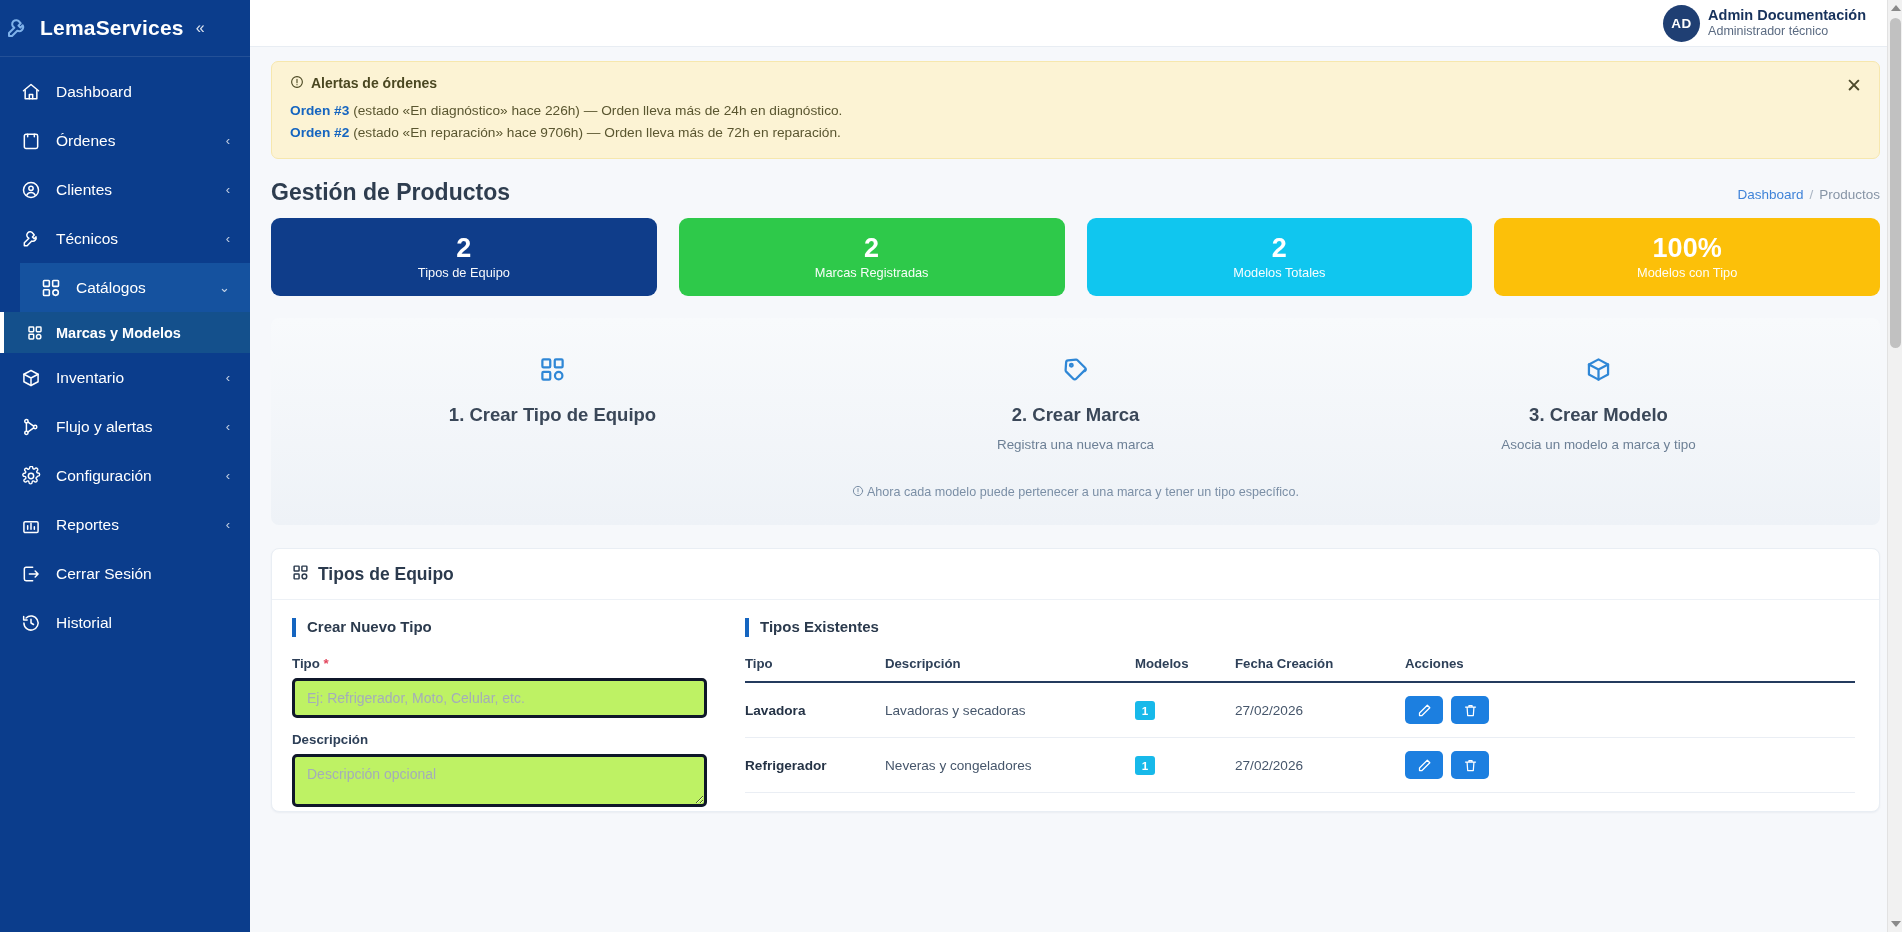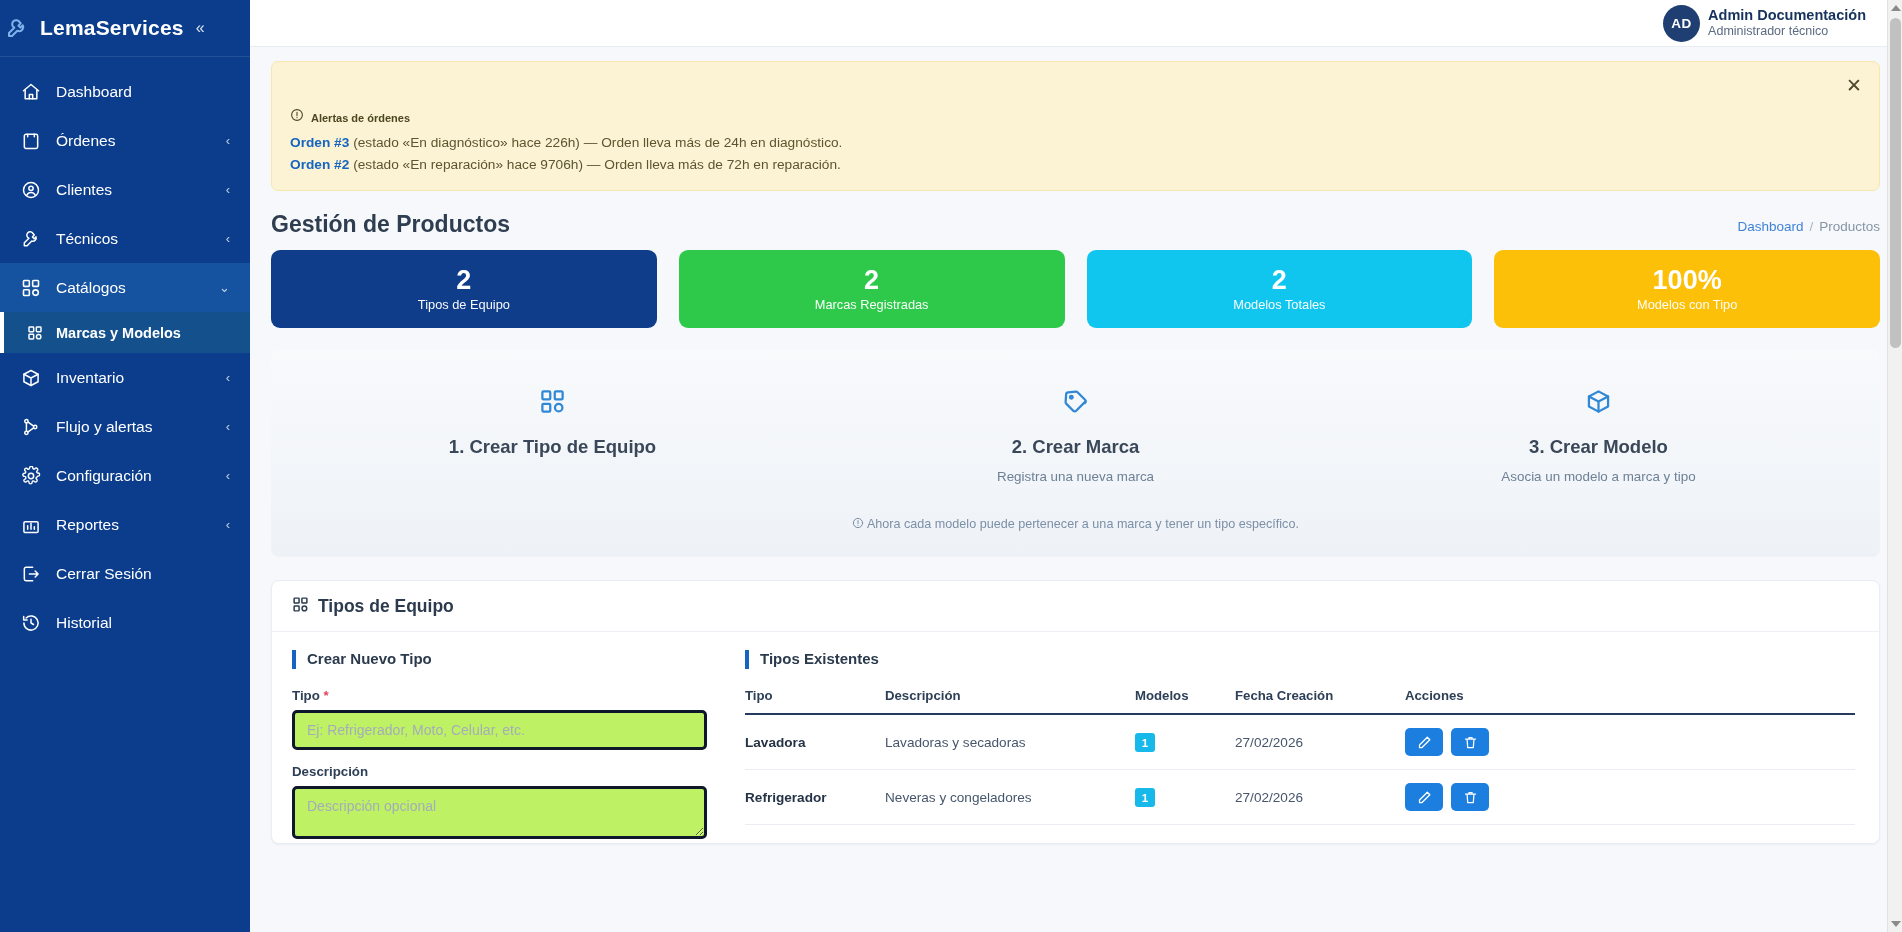--- a/index.html
+++ b/index.html
@@ -34,21 +34,21 @@
   .nav { padding-top: 10px; flex: 1 1 auto; }
   .nav-item {
     display: flex; align-items: center; gap: 14px;
     height: 49px; padding: 0 20px;
     font-size: 15.5px; color: #ffffff; cursor: pointer;
     position: relative;
   }
   .nav-item .ico { width: 22px; height: 22px; flex: 0 0 22px; display: flex; align-items: center; justify-content: center; }
   .nav-item .lbl { flex: 1 1 auto; }
   .nav-item .chev { font-size: 13px; opacity: .75; }
-  .nav-item.active { background: #15529f; }
+  .nav-item.active { background: #15529f; margin-left: 20px; }
   .nav-item.active::before {
     content: ""; position: absolute; left: 0; top: 0; bottom: 0; width: 4px; background: #ffffff; opacity: 0;
   }
   .submenu { background: #0a356f; }
   .subitem {
     display: flex; align-items: center; gap: 12px;
     height: 41px; padding: 0 16px 0 22px;
     font-size: 14.5px; font-weight: 600; color: #ffffff;
     background: #14508c; cursor: pointer;
     border-left: 4px solid #ffffff;
@@ -75,21 +75,21 @@
   .user-name { font-size: 14.5px; font-weight: 700; color: #17325c; }
   .user-role { font-size: 12.5px; color: #5b6b82; }
 
   
   .alert-wrap { padding: 14px 22px 0 21px; }
   .alert {
     background: #fcf3d4; border: 1px solid #f6e7ae; border-radius: 7px;
     padding: 13px 18px 15px 18px; position: relative;
     color: #55542a;
   }
-  .alert-title { font-size: 11px; font-weight: 700; color: #4a4721; display: flex; align-items: flex-end; gap: 7px; margin-bottom: 8px; margin-top: 33px; }
+  .alert-title { font-size: 14px; font-weight: 700; color: #4a4721; display: flex; align-items: flex-start; gap: 7px; margin-bottom: 8px; }
   .alert-line { font-size: 13.7px; color: #5a5630; line-height: 1.58; }
   .alert-line .ord { color: #1565c0; font-weight: 700; }
   .alert-close {
     position: absolute; top: 12px; right: 14px;
     width: 22px; height: 22px; border: none; background: transparent;
     color: #4d4a2c; font-size: 19px; line-height: 1; cursor: pointer;
   }
 
   
   .page-head { padding: 20px 22px 0 21px; display: flex; align-items: flex-start; justify-content: space-between; }

